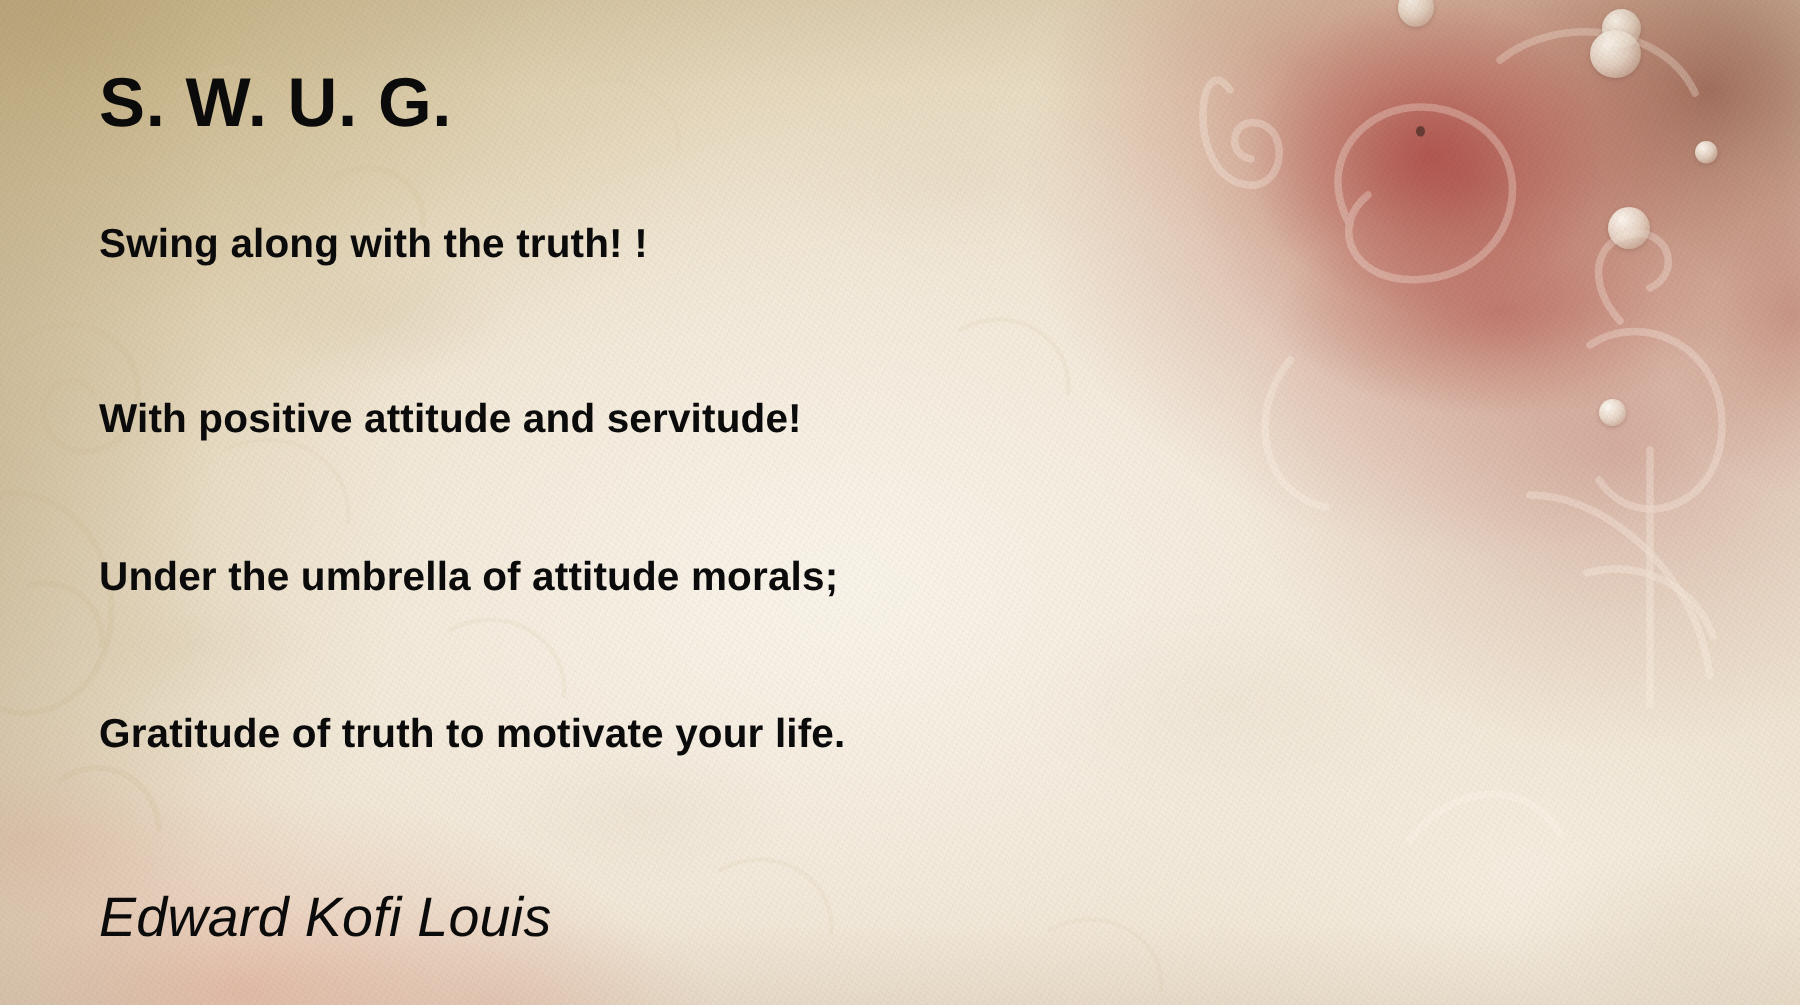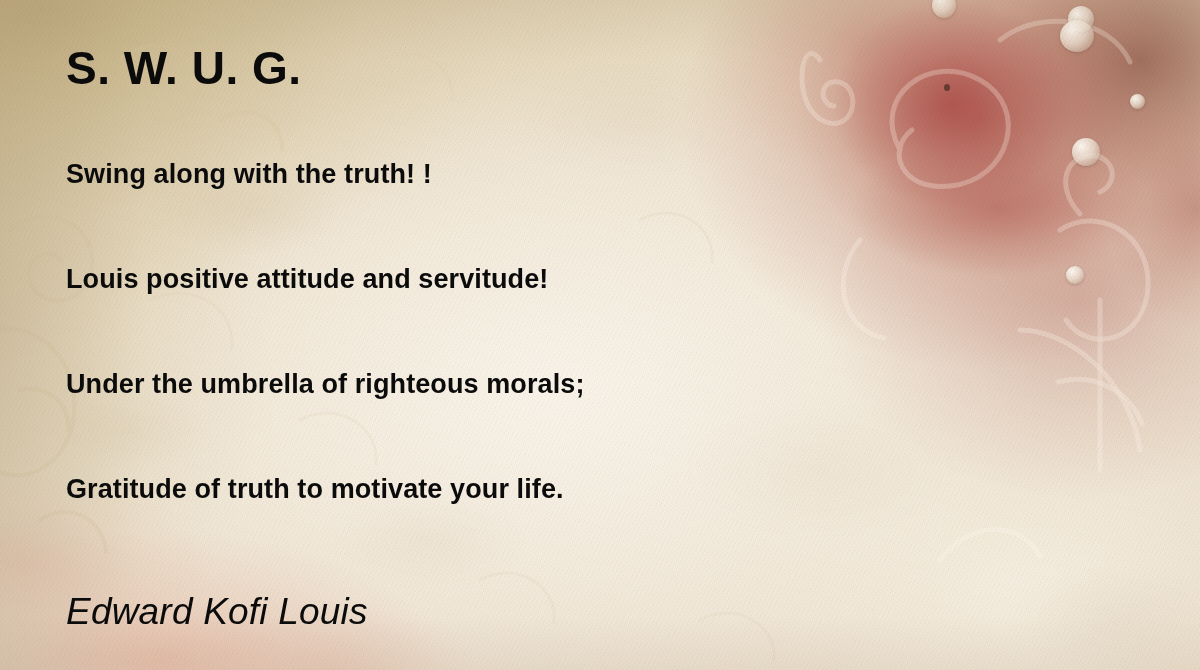--- a/index.html
+++ b/index.html
@@ -132,21 +132,21 @@
     position: absolute;
     left: 66px;
     font-size: 27px;
     font-weight: 700;
     color: #0b0b0b;
     letter-spacing: 0.1px;
     line-height: 1.1;
     white-space: pre;
   }
 
-  .poem-line.l0 { top: 160px; text-align: right; }
+  .poem-line.l0 { top: 148px; text-align: right; }
   .poem-line.l1 { top: 265px; }
   .poem-line.l2 { top: 370px; }
   .poem-line.l3 { top: 475px; }
 
   .poem-author {
     position: absolute;
     left: 66px;
     top: 592px;
     font-size: 37px;
     font-weight: 400;
@@ -210,19 +210,19 @@
     <span class="pearl" style="left:944px;  top:84px;  width:6px;  height:7px; background:rgba(60,38,30,0.65); box-shadow:none;"></span>
   </div>
 
   <div class="bg-layer bg-mottle"></div>
   <div class="bg-layer bg-grain"></div>
   <div class="bg-layer bg-vignette"></div>
 
   <div class="content">
     <div class="poem-title">S. W. U. G.</div>
     <div class="poem-line l0">Swing along with the truth! !</div>
-    <div class="poem-line l1">Louis positive attitude and servitude!</div>
-    <div class="poem-line l2">Under the umbrella of righteous morals;</div>
+    <div class="poem-line l1">With positive attitude and servitude!</div>
+    <div class="poem-line l2">Under the umbrella of attitude morals;</div>
     <div class="poem-line l3">Gratitude of truth to motivate your life.</div>
     <div class="poem-author">Edward Kofi Louis</div>
   </div>
 
 </div>
 
 </body></html>

